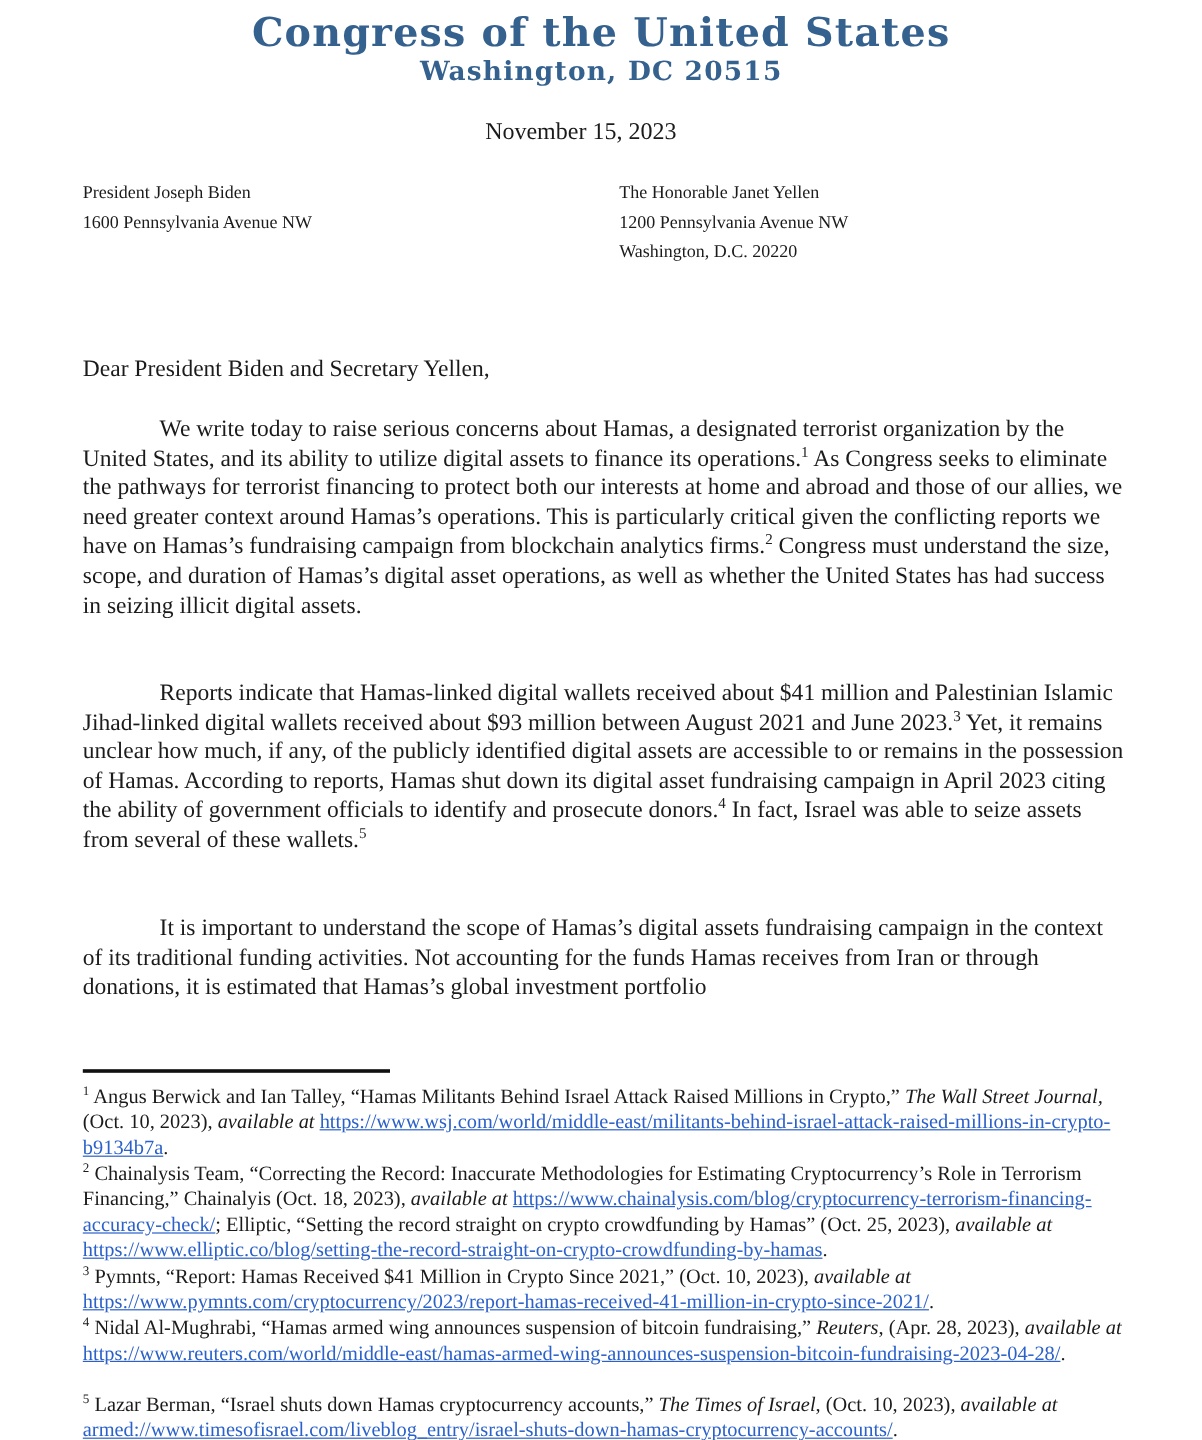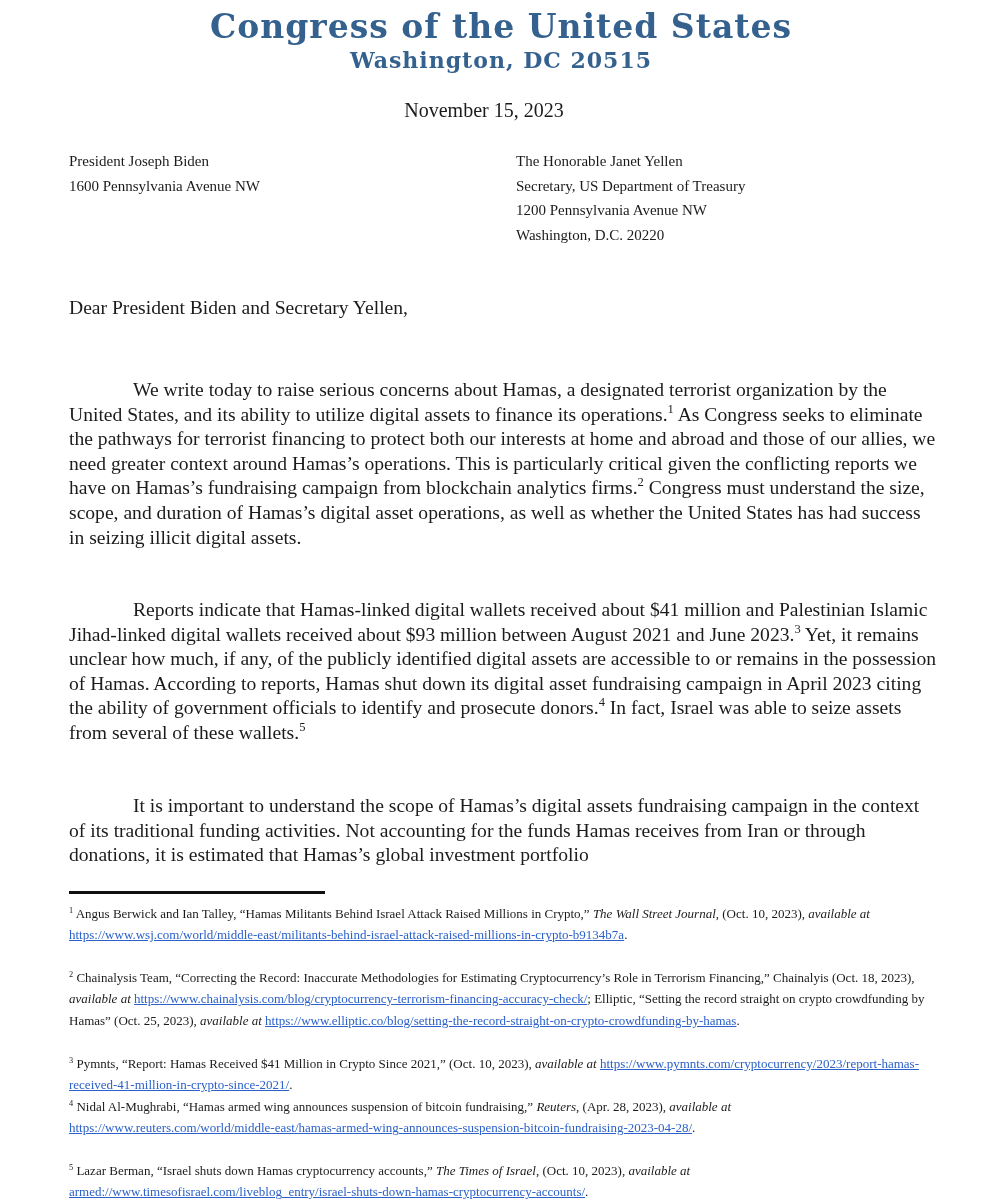--- a/index.html
+++ b/index.html
@@ -36,34 +36,33 @@
   .addr-left  { position: absolute; left: 0; top: 0; }
   .addr-right { position: absolute; left: 447px; top: 0; }
   
   .salutation { position: absolute; top: 297px; left: 69px; font-size: 19.6px; }
   
   .para {
     position: absolute; left: 69px; width: 868px;
     font-size: 19.6px; line-height: 24.6px;
     text-indent: 64px;
     text-align: left;
-    margin-top: 32px;
   }
   .para-1 { top: 346px; }
   .para-2 { top: 566px; }
   .para-3 { top: 762px; }
   
   .fn-rule {
     position: absolute; top: 891px; left: 69px;
     width: 256px; height: 3px; background: #101010;
   }
   
   .footnote {
     position: absolute; left: 69px; width: 868px;
-    font-size: 13px; line-height: 21.4px;
+    font-size: 17px; line-height: 21.4px;
   }
   .fn-1 { top: 903px; }
   .fn-2 { top: 967px; }
   .fn-3 { top: 1053px; }
   .fn-4 { top: 1096px; }
   .fn-5 { top: 1160px; }
   
   .sup {
     font-size: 0.64em;
     vertical-align: super;
@@ -89,21 +88,20 @@
 
   <div class="date-line">November 15, 2023</div>
 
   <div class="recipients">
     <div class="addr addr-left">
       <div>President Joseph Biden</div>
       <div>1600 Pennsylvania Avenue NW</div>
     </div>
     <div class="addr addr-right">
       <div>The Honorable Janet Yellen</div>
-      <div>Secretary, US Department of Treasury</div>
       <div>1200 Pennsylvania Avenue NW</div>
       <div>Washington, D.C. 20220</div>
     </div>
   </div>
 
   <div class="salutation">Dear President Biden and Secretary Yellen,</div>
 
   <p class="para para-1"><span>We write today to raise serious concerns about Hamas, a designated terrorist organization by the United States, and its ability to utilize digital assets to finance its operations.</span><span class="sup">1</span><span> As Congress seeks to eliminate the pathways for terrorist financing to protect both our interests at home and abroad and those of our allies, we need greater context around Hamas’s operations. This is particularly critical given the conflicting reports we have on Hamas’s fundraising campaign from blockchain analytics firms.</span><span class="sup">2</span><span> Congress must understand the size, scope, and duration of Hamas’s digital asset operations, as well as whether the United States has had success in seizing illicit digital assets.</span></p>
   <p class="para para-2"><span>Reports indicate that Hamas-linked digital wallets received about $41 million and Palestinian Islamic Jihad-linked digital wallets received about $93 million between August 2021 and June 2023.</span><span class="sup">3</span><span> Yet, it remains unclear how much, if any, of the publicly identified digital assets are accessible to or remains in the possession of Hamas. According to reports, Hamas shut down its digital asset fundraising campaign in April 2023 citing the ability of government officials to identify and prosecute donors.</span><span class="sup">4</span><span> In fact, Israel was able to seize assets from several of these wallets.</span><span class="sup">5</span></p>
   <p class="para para-3"><span>It is important to understand the scope of Hamas’s digital assets fundraising campaign in the context of its traditional funding activities. Not accounting for the funds Hamas receives from Iran or through donations, it is estimated that Hamas’s global investment portfolio</span></p>

